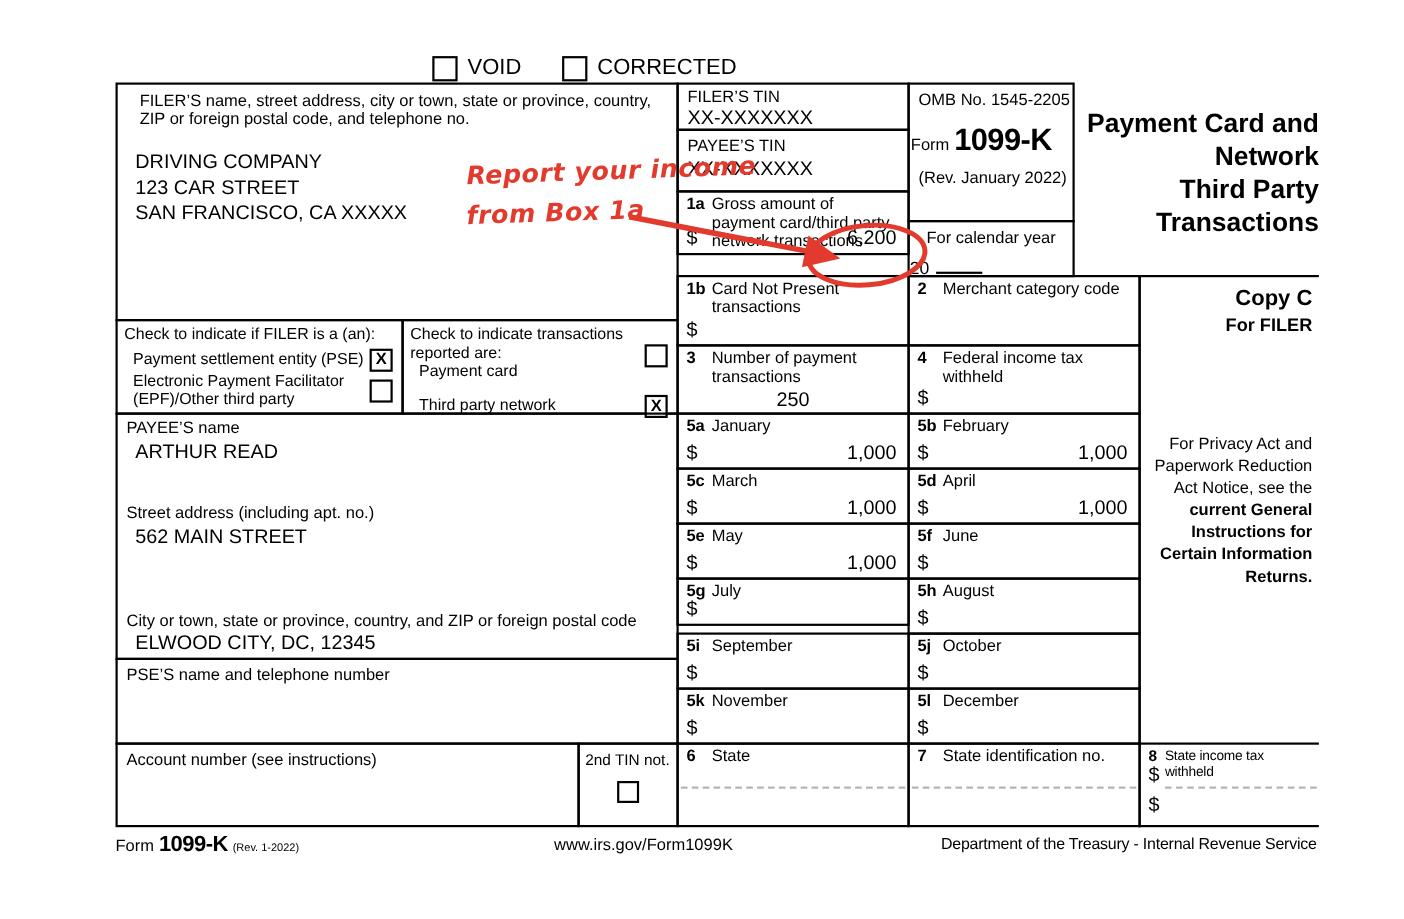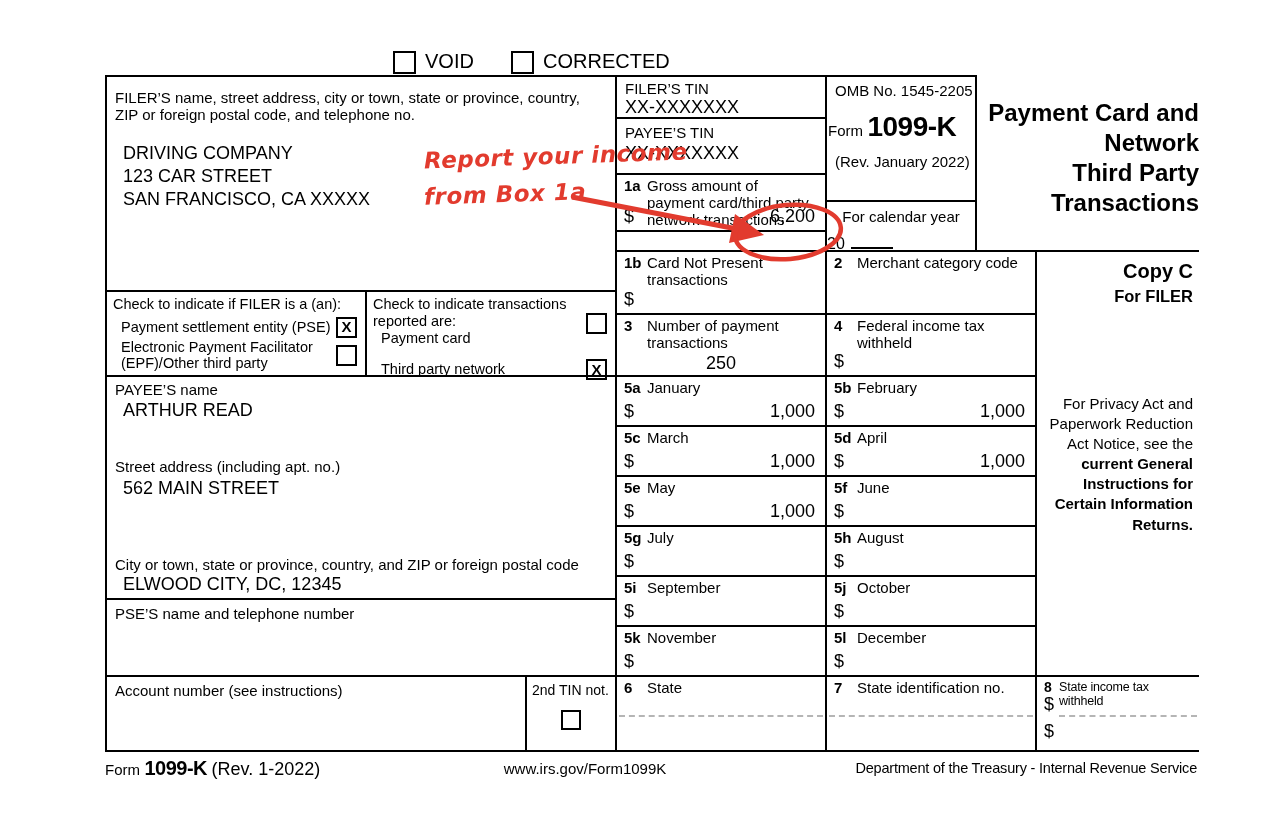--- a/index.html
+++ b/index.html
@@ -28,21 +28,21 @@
 </style>
 </head>
 <body>
 
 <div class="ckbox" style="position:absolute;left:393px;top:51px;"></div>
 <span style="position:absolute;left:425px;top:50px;font-size:20px;">VOID</span>
 <div class="ckbox" style="position:absolute;left:511px;top:51px;"></div>
 <span style="position:absolute;left:543px;top:50px;font-size:20px;">CORRECTED</span>
 
 <div class="cell b" style="left:105px;top:75px;width:512px;height:217px;">
-  <div class="lab" style="padding:12px 10px 0 8px;">FILER’S name, street address, city or town, state or province, country, ZIP or foreign postal code, and telephone no.</div>
+  <div class="lab" style="padding:6px 10px 0 8px;margin-left:12px;">FILER’S name, street address, city or town, state or province, country, ZIP or foreign postal code, and telephone no.</div>
   <div class="addr" style="padding:18px 0 0 16px;">
     <div>DRIVING COMPANY</div>
     <div>123 CAR STREET</div>
     <div>SAN FRANCISCO, CA XXXXX</div>
   </div>
 </div>
 
 <div class="cell b" style="left:105px;top:290px;width:262px;height:87px;">
   <div style="padding:4px 4px 0 6px;font-size:14.5px;white-space:nowrap;">Check to indicate if FILER is a (an):</div>
   <div class="ckrow" style="margin:5px 8px 0 14px;">
@@ -184,21 +184,21 @@
       <span class="amt">1,000</span>
     </div>
 </div>
 <div class="cell b" style="left:825px;top:475px;width:212px;height:52px;">
   <div class="numlab"><span class="bnum">5f</span><span>June</span></div>
   <div class="money">
       <span class="cur">$</span>
       <span class="amt"></span>
     </div>
 </div>
-<div class="cell b" style="left:615px;top:525px;width:212px;height:52px;">
+<div class="cell b" style="left:615px;top:525px;width:212px;height:44px;">
   <div class="numlab"><span class="bnum">5g</span><span>July</span></div>
   <div class="money">
       <span class="cur">$</span>
       <span class="amt"></span>
     </div>
 </div>
 <div class="cell b" style="left:825px;top:525px;width:212px;height:52px;">
   <div class="numlab"><span class="bnum">5h</span><span>August</span></div>
   <div class="money">
       <span class="cur">$</span>
@@ -251,21 +251,21 @@
 <div class="cell b" style="left:1035px;top:675px;width:164px;height:77px;border-right:none;">
   <div class="numlab smallcap" style="padding-left:22px;"><span class="bnum" style="font-size:14px;">8</span><span>State income tax withheld</span></div>
   <span style="position:absolute;left:7px;top:17px;font-size:18px;">$</span>
   <div class="dash" style="top:38px;left:22px;"></div>
   <span style="position:absolute;left:7px;top:44px;font-size:18px;">$</span>
 </div>
 
 <div class="cell" style="left:105px;top:757px;width:420px;">
   <span style="font-size:15px;">Form</span>
   <span style="font-size:20px;font-weight:700;letter-spacing:-.5px;">1099-K</span>
-  <span style="font-size:18px;">(Rev. 1-2022)</span>
+  <span style="font-size:10px;">(Rev. 1-2022)</span>
 </div>
 <div class="cell" style="left:425px;top:760px;width:320px;text-align:center;font-size:15px;">www.irs.gov/Form1099K</div>
 <div class="cell" style="left:790px;top:760px;width:407px;text-align:right;font-size:14.5px;letter-spacing:-.2px;">Department of the Treasury - Internal Revenue Service</div>
 
 <div class="hand" style="left:424px;top:143px;">Report your income</div>
 <div class="hand" style="left:424px;top:181px;">from Box 1a</div>
 <svg class="overlay" width="1276" height="835" viewBox="0 0 1276 835">
   <line x1="572" y1="197" x2="737" y2="229" stroke="#e23b2e" stroke-width="5"></line>
   <polygon points="764,235 735,214 729,243" fill="#e23b2e"></polygon>
   <ellipse cx="788" cy="232" rx="53" ry="27" fill="none" stroke="#e23b2e" stroke-width="4.5" transform="rotate(-5 788 232)"></ellipse>

